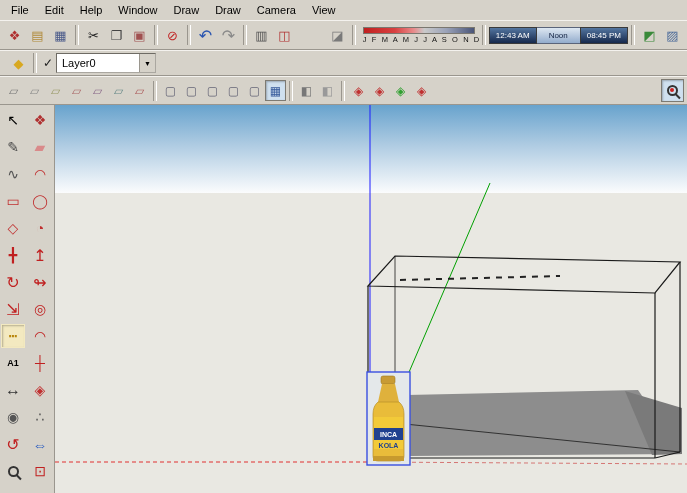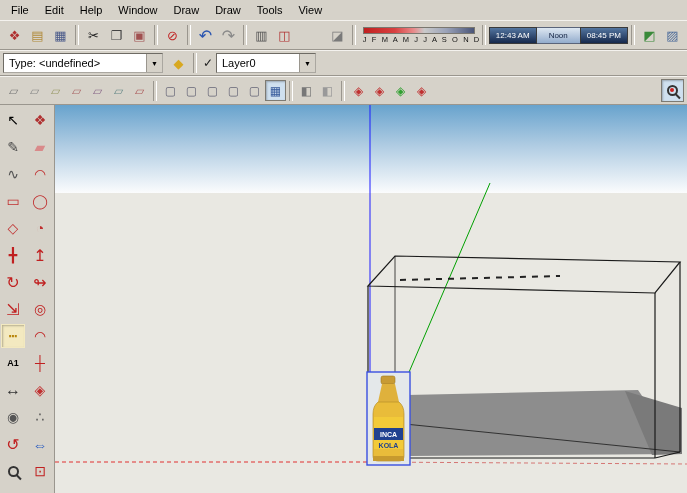--- a/index.html
+++ b/index.html
@@ -64,21 +64,21 @@
 </head>
 <body>
 
 <div class="menubar">
   <span class="menu-item">File</span>
   <span class="menu-item">Edit</span>
   <span class="menu-item">Help</span>
   <span class="menu-item">Window</span>
   <span class="menu-item">Draw</span>
   <span class="menu-item">Draw</span>
-  <span class="menu-item">Tools</span>
+  <span class="menu-item">Camera</span>
   <span class="menu-item">View</span>
 </div>
 
 <div class="toolbar row1">
   <span class="tbtn" style="color:#b03030">❖</span>
   <span class="tbtn" style="color:#b08a3a">▤</span>
   <span class="tbtn" style="color:#4a5a8a">▦</span>
   <span class="sep"></span>
   <span class="tbtn" style="color:#222">✂</span>
   <span class="tbtn" style="color:#444">❐</span>
@@ -103,24 +103,20 @@
     <div class="timebox">12:43 AM</div>
     <div class="noonbox">Noon</div>
     <div class="timebox">08:45 PM</div>
     <span class="sep"></span>
     <span class="tbtn" style="color:#3a8a3a">◩</span>
     <span class="tbtn" style="color:#4a6a9a">▨</span>
   </div>
 </div>
 
 <div class="toolbar row2">
-  <div class="combo type-combo">
-    <span>Type: &lt;undefined&gt;</span>
-    <span class="arrow-btn">▼</span>
-  </div>
   <span class="tbtn" style="color:#d8a820;margin-left:4px">◆</span>
   <span class="sep"></span>
   <span class="check-glyph">✓</span>
   <div class="combo layer-combo">
     <span>Layer0</span>
     <span class="arrow-btn">▼</span>
   </div>
 </div>
 
 <div class="toolbar row3">

